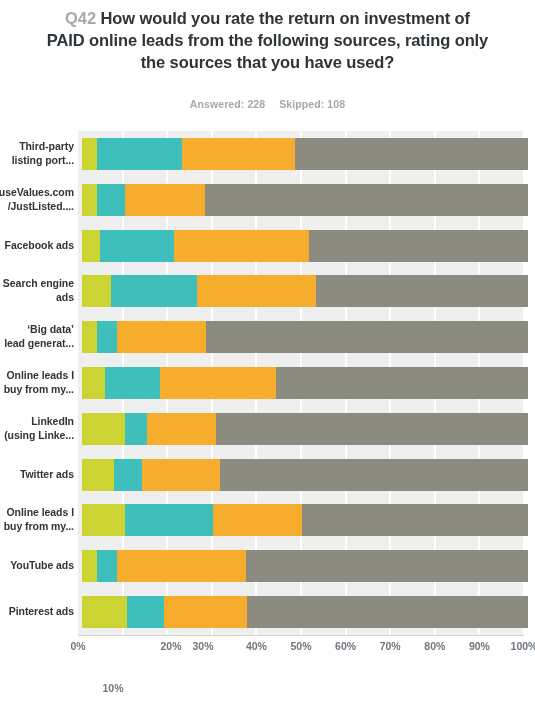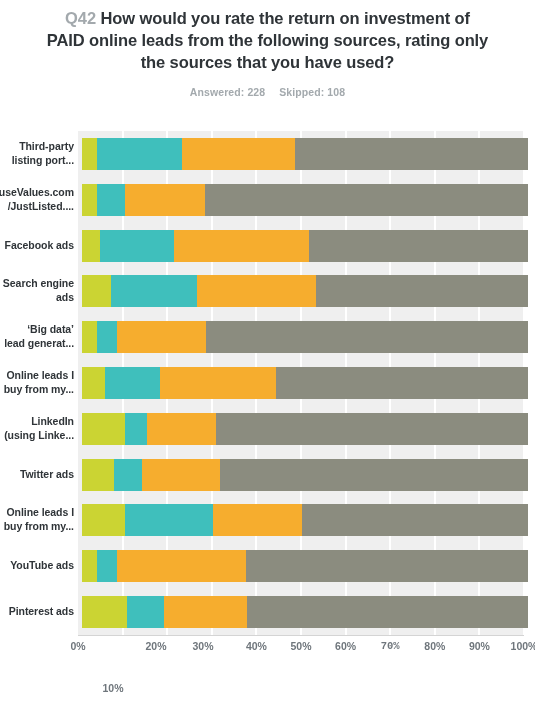--- a/index.html
+++ b/index.html
@@ -31,21 +31,21 @@
     line-height: 1.33;
     letter-spacing: -0.1px;
     color: #2f3438;
     margin: 0;
   }
   .q-number {
     color: #a3a9ad;
     font-weight: bold;
   }
   .q-stats {
-    margin-top: 12px;
+    margin-top: 24px;
     font-size: 10.5px;
     font-weight: bold;
     color: #a3a9ad;
     letter-spacing: 0.1px;
   }
   .q-stats .stat + .stat { margin-left: 14px; }
 
   
   .plot-wrap {
     position: absolute;
@@ -292,25 +292,25 @@
             <div class="seg" style="left: 165.02px; width: 280.98px; background: rgb(139, 140, 127);"></div>
           </div>
         </div>
       </div>
   </div>
 
   <div class="axis-line"></div>
   <div class="axis-ticks" id="axis-ticks">
       <div class="tick" style="left: 78px;">0%</div>
       <div class="tick" style="left: 113px; margin-top: 42px;">10%</div>
-      <div class="tick" style="left: 156px;">20%</div>
+      <div class="tick" style="left: 171px;">20%</div>
       <div class="tick" style="left: 203px;">30%</div>
       <div class="tick" style="left: 256.4px;">40%</div>
       <div class="tick" style="left: 301px;">50%</div>
       <div class="tick" style="left: 345.6px;">60%</div>
-      <div class="tick" style="left: 390.2px; font-family: Liberation Mono, monospace;">70%</div>
+      <div class="tick" style="left: 390.2px;">70%</div>
       <div class="tick" style="left: 434.8px;">80%</div>
       <div class="tick" style="left: 479.4px;">90%</div>
       <div class="tick" style="left: 524px;">100%</div>
     </div>
 
 
 </div>
 
 </body></html>

